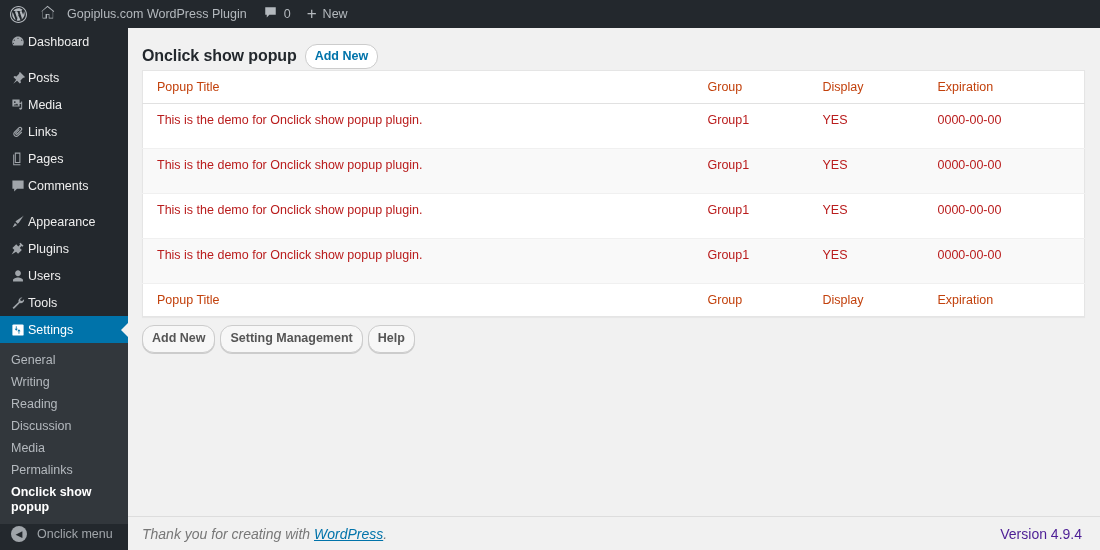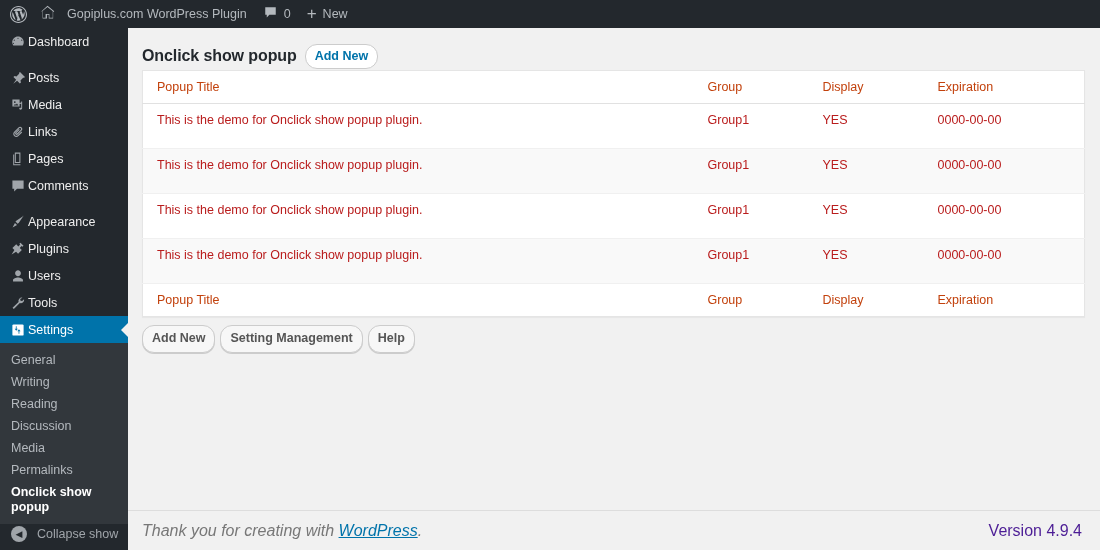--- a/index.html
+++ b/index.html
@@ -167,25 +167,25 @@
   .col-exp { width: 157px; }
 
   .bulk-buttons {
     display: flex; gap: 5px;
     padding: 8px 0 0 14px;
   }
 
   
   .footer {
     position: absolute; left: 0; bottom: 0;
-    width: 972px; height: 40px;
+    width: 972px; height: 34px;
     border-top: 1px solid #ddd;
     display: flex; align-items: center;
     padding: 0 18px 0 14px;
-    color: #777; font-size: 16px;
+    color: #777; font-size: 14px;
   }
   .footer-left { font-style: italic; }
   .footer-left a { color: #0073aa; text-decoration: underline; font-style: italic; }
   .footer-right { margin-left: auto; color: #4c1d95; }
 </style>
 </head>
 <body>
 
 <div class="screen">
 
@@ -330,21 +330,21 @@
       <span class="submenu-item">Writing</span>
       <span class="submenu-item">Reading</span>
       <span class="submenu-item">Discussion</span>
       <span class="submenu-item">Media</span>
       <span class="submenu-item">Permalinks</span>
       <span class="submenu-item current">Onclick show popup</span>
     </div>
 
     <div class="collapse">
       <span class="collapse-ico">◀</span>
-      <span>Collapse show</span>
+      <span>Onclick menu</span>
     </div>
   </div>
 
   <div class="content">
 
     <div class="page-head">
       <span class="page-title">Onclick show popup</span>
       <span class="btn btn-addnew-top">Add New</span>
     </div>
 

